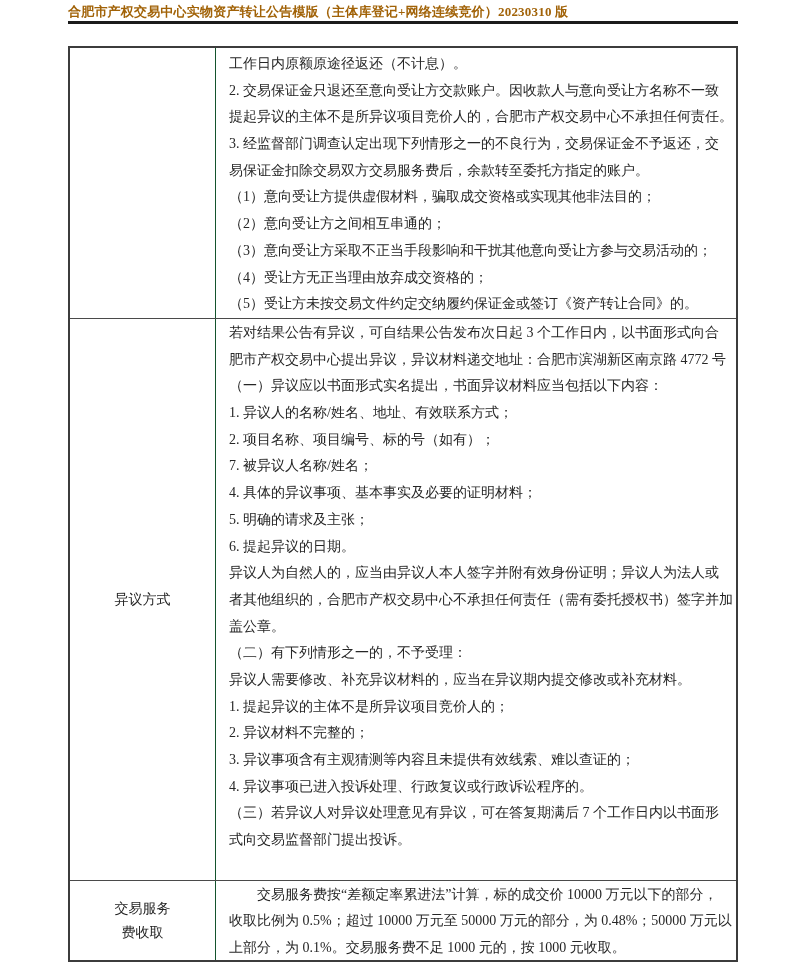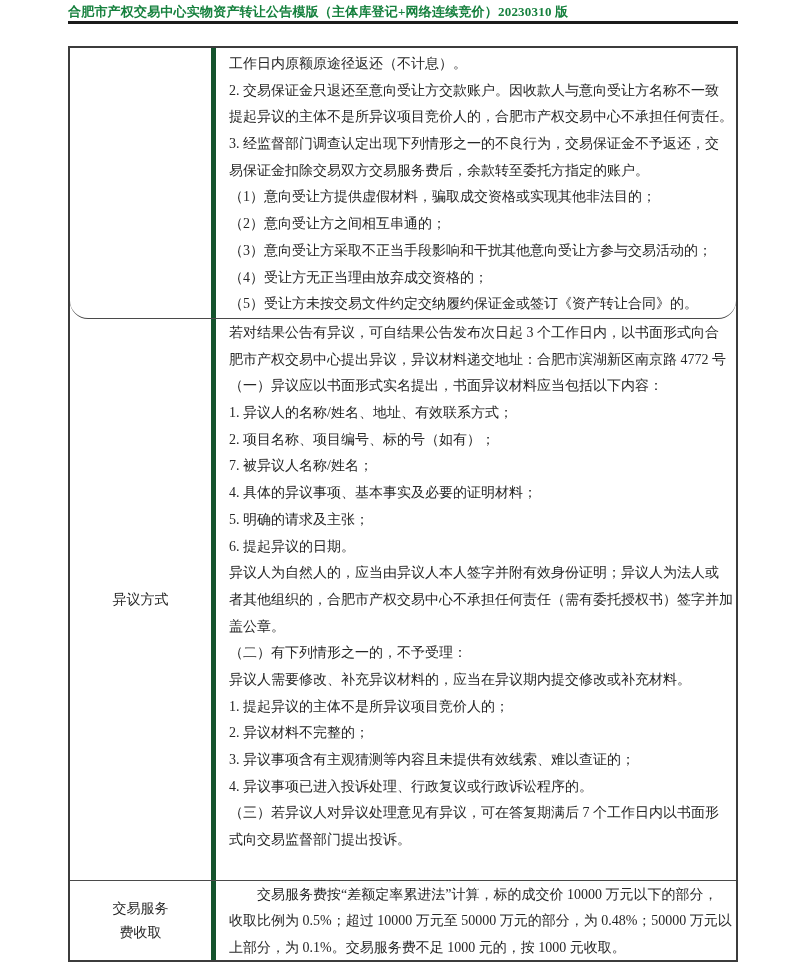--- a/index.html
+++ b/index.html
@@ -25,27 +25,27 @@
 
   .doc-table {
     position:absolute; left:68px; top:46px;
     width:670px; height:916px;
     border:2px solid #3c3c3c;
     box-sizing:border-box;
     background:#ffffff;
   }
   .row { display:flex; box-sizing:border-box; border-bottom:1px solid #4a4a4a; overflow:hidden; }
   .row:last-child { border-bottom:none; }
-  .row-a { height:271px;border-radius:18px; }
+  .row-a { height:271px; }
   .row-b { height:562px; }
   .row-c { height:79px; }
 
   .cell-label {
     flex:0 0 146px; width:146px;
-    border-right:5px solid #14532d;
+    border-right:1px solid #14532d;
     box-sizing:border-box;
     display:flex; align-items:center; justify-content:center;
   }
   .label-text {
     display:block; width:62px;
     text-align:center;
     font-size:14px; line-height:24px;
     word-break:break-all;
   }
 
@@ -58,21 +58,21 @@
   }
   .row-a .cell-content { padding-top:3px; }
   .line { white-space:pre-wrap; overflow:hidden; }
   .row-a .line, .row-b .line { height:26.7px; line-height:26.7px; }
   .row-c .line { height:26.3px; line-height:26.3px; }
 </style>
 </head>
 <body>
 
 <div class="page">
-  <div class="header-title" style="color: #15803d;">合肥市产权交易中心实物资产转让公告模版（主体库登记+网络连续竞价）20230310 版</div>
+  <div class="header-title" style="color: #a16207;">合肥市产权交易中心实物资产转让公告模版（主体库登记+网络连续竞价）20230310 版</div>
   <div class="header-rule" style="background: rgb(27, 27, 27);"></div>
   <div class="doc-table" id="table-root">
       <div class="row row-a">
         <div class="cell-label">
           <span class="label-text"></span>
         </div>
         <div class="cell-content">
           <div class="line">工作日内原额原途径返还（不计息）。</div>
           <div class="line">2. 交易保证金只退还至意向受让方交款账户。因收款人与意向受让方名称不一致</div>
           <div class="line">提起异议的主体不是所异议项目竞价人的，合肥市产权交易中心不承担任何责任。</div>

